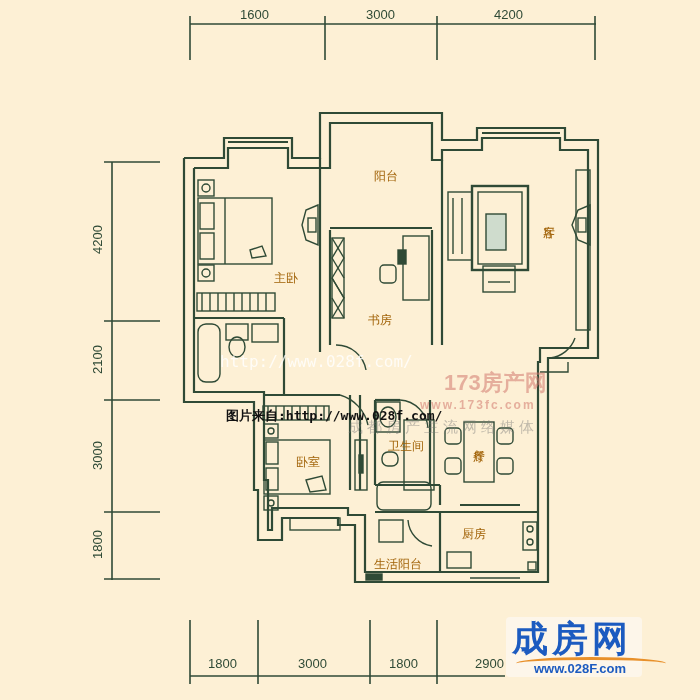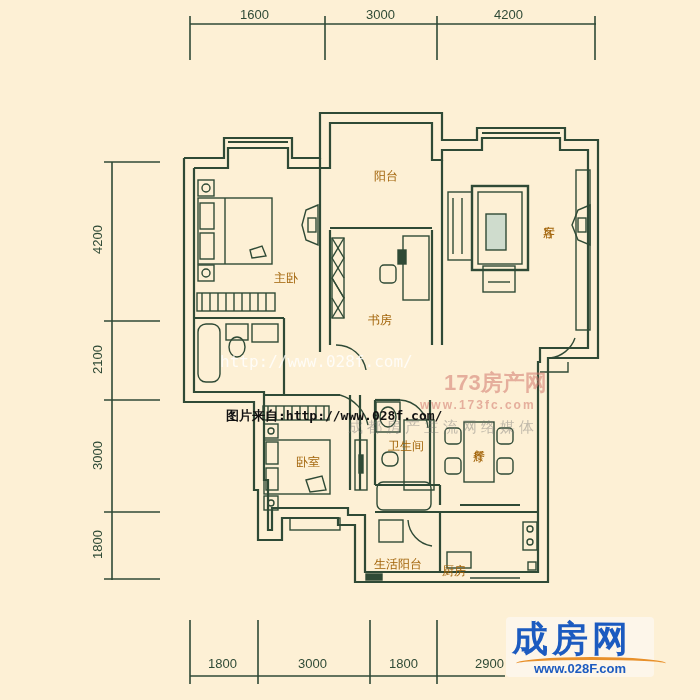--- a/index.html
+++ b/index.html
@@ -6,21 +6,21 @@
   body{width:700px;height:700px;background:#fdf0d5;position:relative;overflow:hidden;font-family:"DejaVu Sans",sans-serif;}
   svg.plan{position:absolute;left:0;top:0;}
   .dim{position:absolute;font-family:"Liberation Sans",sans-serif;font-size:13px;color:#2f4a36;}
   .dimv{transform:rotate(-90deg);transform-origin:center;}
   .room{position:absolute;font-family:"DejaVu Sans",sans-serif;font-size:12px;color:#a16207;white-space:nowrap;}
   .roomv{writing-mode:vertical-rl;letter-spacing:2px;}
   .wm1{position:absolute;font-family:"DejaVu Sans Mono",monospace;font-weight:bold;font-size:13px;color:#111;white-space:nowrap;margin-top:44px;}
   .wm2{position:absolute;font-family:"Liberation Sans",sans-serif;font-weight:bold;color:rgba(210,120,110,0.55);white-space:nowrap;}
   .wm3{position:absolute;font-family:"DejaVu Sans",sans-serif;color:rgba(120,120,120,0.45);font-size:15px;letter-spacing:4px;white-space:nowrap;}
   .wm4{position:absolute;font-family:"DejaVu Sans Mono",monospace;color:rgba(255,255,255,0.8);font-size:16px;white-space:nowrap;text-align:center;}
-  .logo{position:absolute;left:506px;top:617px;width:148px;height:60px;background:#fdf6ea;border-radius:4px;}
+  .logo{position:absolute;left:506px;top:617px;width:136px;height:60px;background:#fdf6ea;border-radius:4px;}
   .logo-cn{position:absolute;left:6px;top:-2px;font-family:"DejaVu Sans",sans-serif;font-weight:bold;font-size:36px;color:#1c5bc0;letter-spacing:4px;}
   .logo-arc{position:absolute;left:10px;top:40px;width:150px;height:10px;border-top:3px solid #e8902a;border-radius:50% 50% 0 0;}
   .logo-url{position:absolute;left:28px;top:44px;font-family:"Liberation Sans",sans-serif;font-weight:bold;font-size:13px;color:#1c5bc0;text-align:right;}
 </style>
 </head>
 <body>
 
 <svg class="plan" width="700" height="700" xmlns="http://www.w3.org/2000/svg">
   <g stroke="#2f4a36" fill="none" stroke-width="1.6">
 
@@ -200,21 +200,21 @@
 <div class="dim" style="left:389px;top:656px;">1800</div>
 <div class="dim" style="left:475px;top:656px;">2900</div>
 
 <div class="room" style="left:274px;top:270px;">主卧</div>
 <div class="room" style="left:374px;top:168px;">阳台</div>
 <div class="room" style="left:368px;top:312px;">书房</div>
 <div class="room roomv" style="left:540px;top:216px;">客厅</div>
 <div class="room" style="left:296px;top:454px;">卧室</div>
 <div class="room" style="left:388px;top:438px;">卫生间</div>
 <div class="room roomv" style="left:470px;top:440px;">餐厅</div>
-<div class="room" style="left:442px;top:526px;margin-top:37px;">厨房</div>
+<div class="room" style="left:462px;top:526px;">厨房</div>
 <div class="room" style="left:374px;top:556px;">生活阳台</div>
 
 <div class="wm4" style="left:220px;top:352px;">http://www.028f.com/</div>
 <div class="wm1" style="left:226px;top:363px;">图片来自:http://www.028f.com/</div>
 <div class="wm2" style="left:432px;top:368px;font-size:22px;margin-left:12px;">173房产网</div>
 <div class="wm2" style="left:420px;top:398px;font-size:12px;letter-spacing:2px;">www.173fc.com</div>
 <div class="wm3" style="left:348px;top:418px;">成都房产主流网络媒体</div>
 
 <div class="logo">
   <div class="logo-cn">成房网</div>

